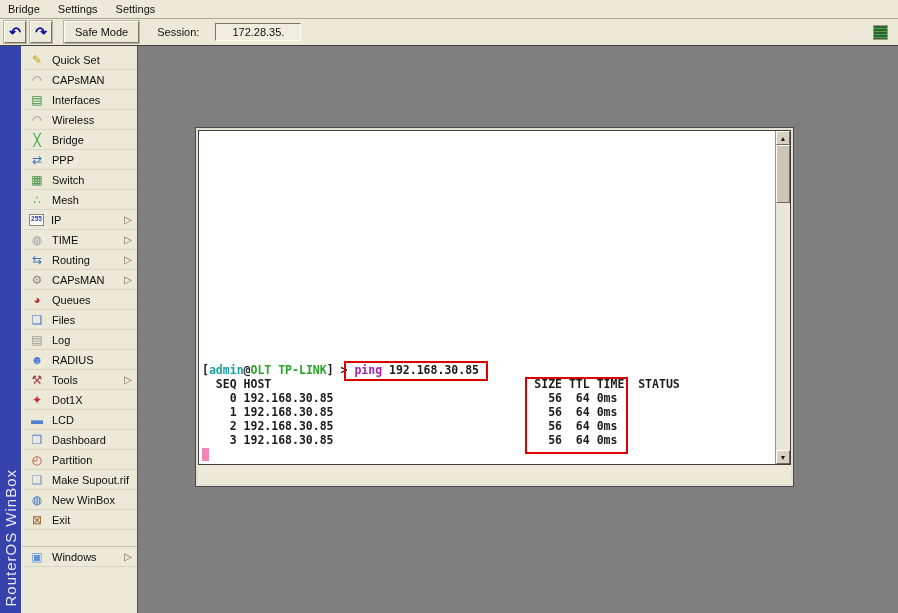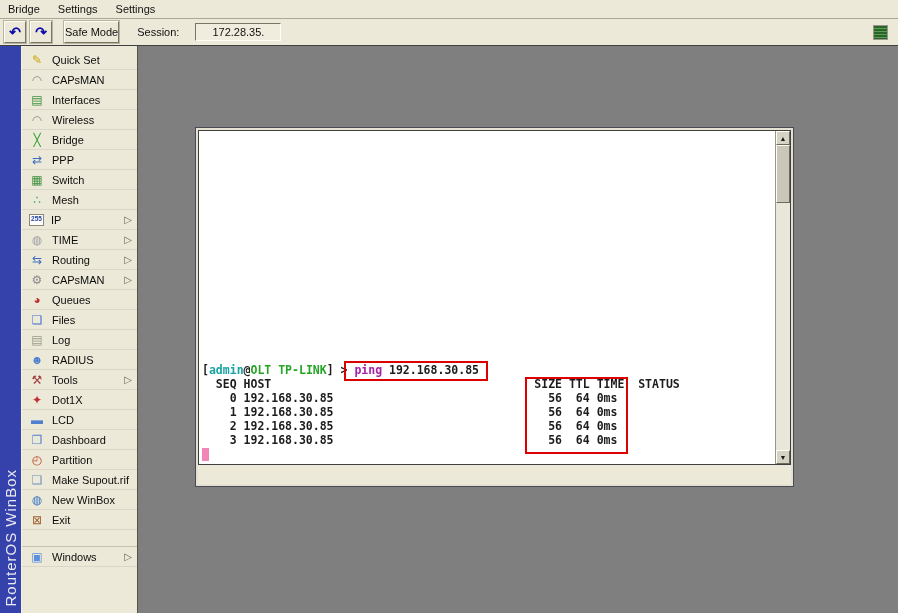--- a/index.html
+++ b/index.html
@@ -16,21 +16,21 @@
   .toolbar { position:absolute; left:0; top:19px; width:898px; height:27px;
              background:#ece9d8; border-bottom:1px solid #404040;
              display:flex; align-items:center; padding:0 4px; }
   .tb-btn { height:22px; background:#ece9d8; border:1px solid;
             border-color:#fffdf4 #7a7666 #7a7666 #fffdf4;
             outline:1px solid #b8b4a2;
             display:flex; align-items:center; justify-content:center;
             font-size:11px; color:#111; margin-right:4px; }
   .tb-btn.sq { width:22px; }
   .tb-arrow { color:#0a0aa8; font-size:14px; font-weight:bold; line-height:1; }
-  .safe-mode { padding:0 0; margin-left:8px; }
+  .safe-mode { padding:0 10px; margin-left:8px; }
   .session-label { font-size:11px; color:#111; margin-left:14px; margin-right:16px; }
   .session-box { width:86px; height:18px; background:#f0edde; border:1px solid;
                  border-color:#7a7666 #fffdf4 #fffdf4 #7a7666;
                  font-size:11px; color:#111; padding:1px 16px;
                  font-family:"Liberation Sans", sans-serif; }
   .traffic-ind { margin-left:auto; margin-right:6px; width:15px; height:15px;
                  border:1px solid #9a9788;
                  background:repeating-linear-gradient(180deg,#2d642d 0 2px,#55a055 2px 3px); }
 
   

